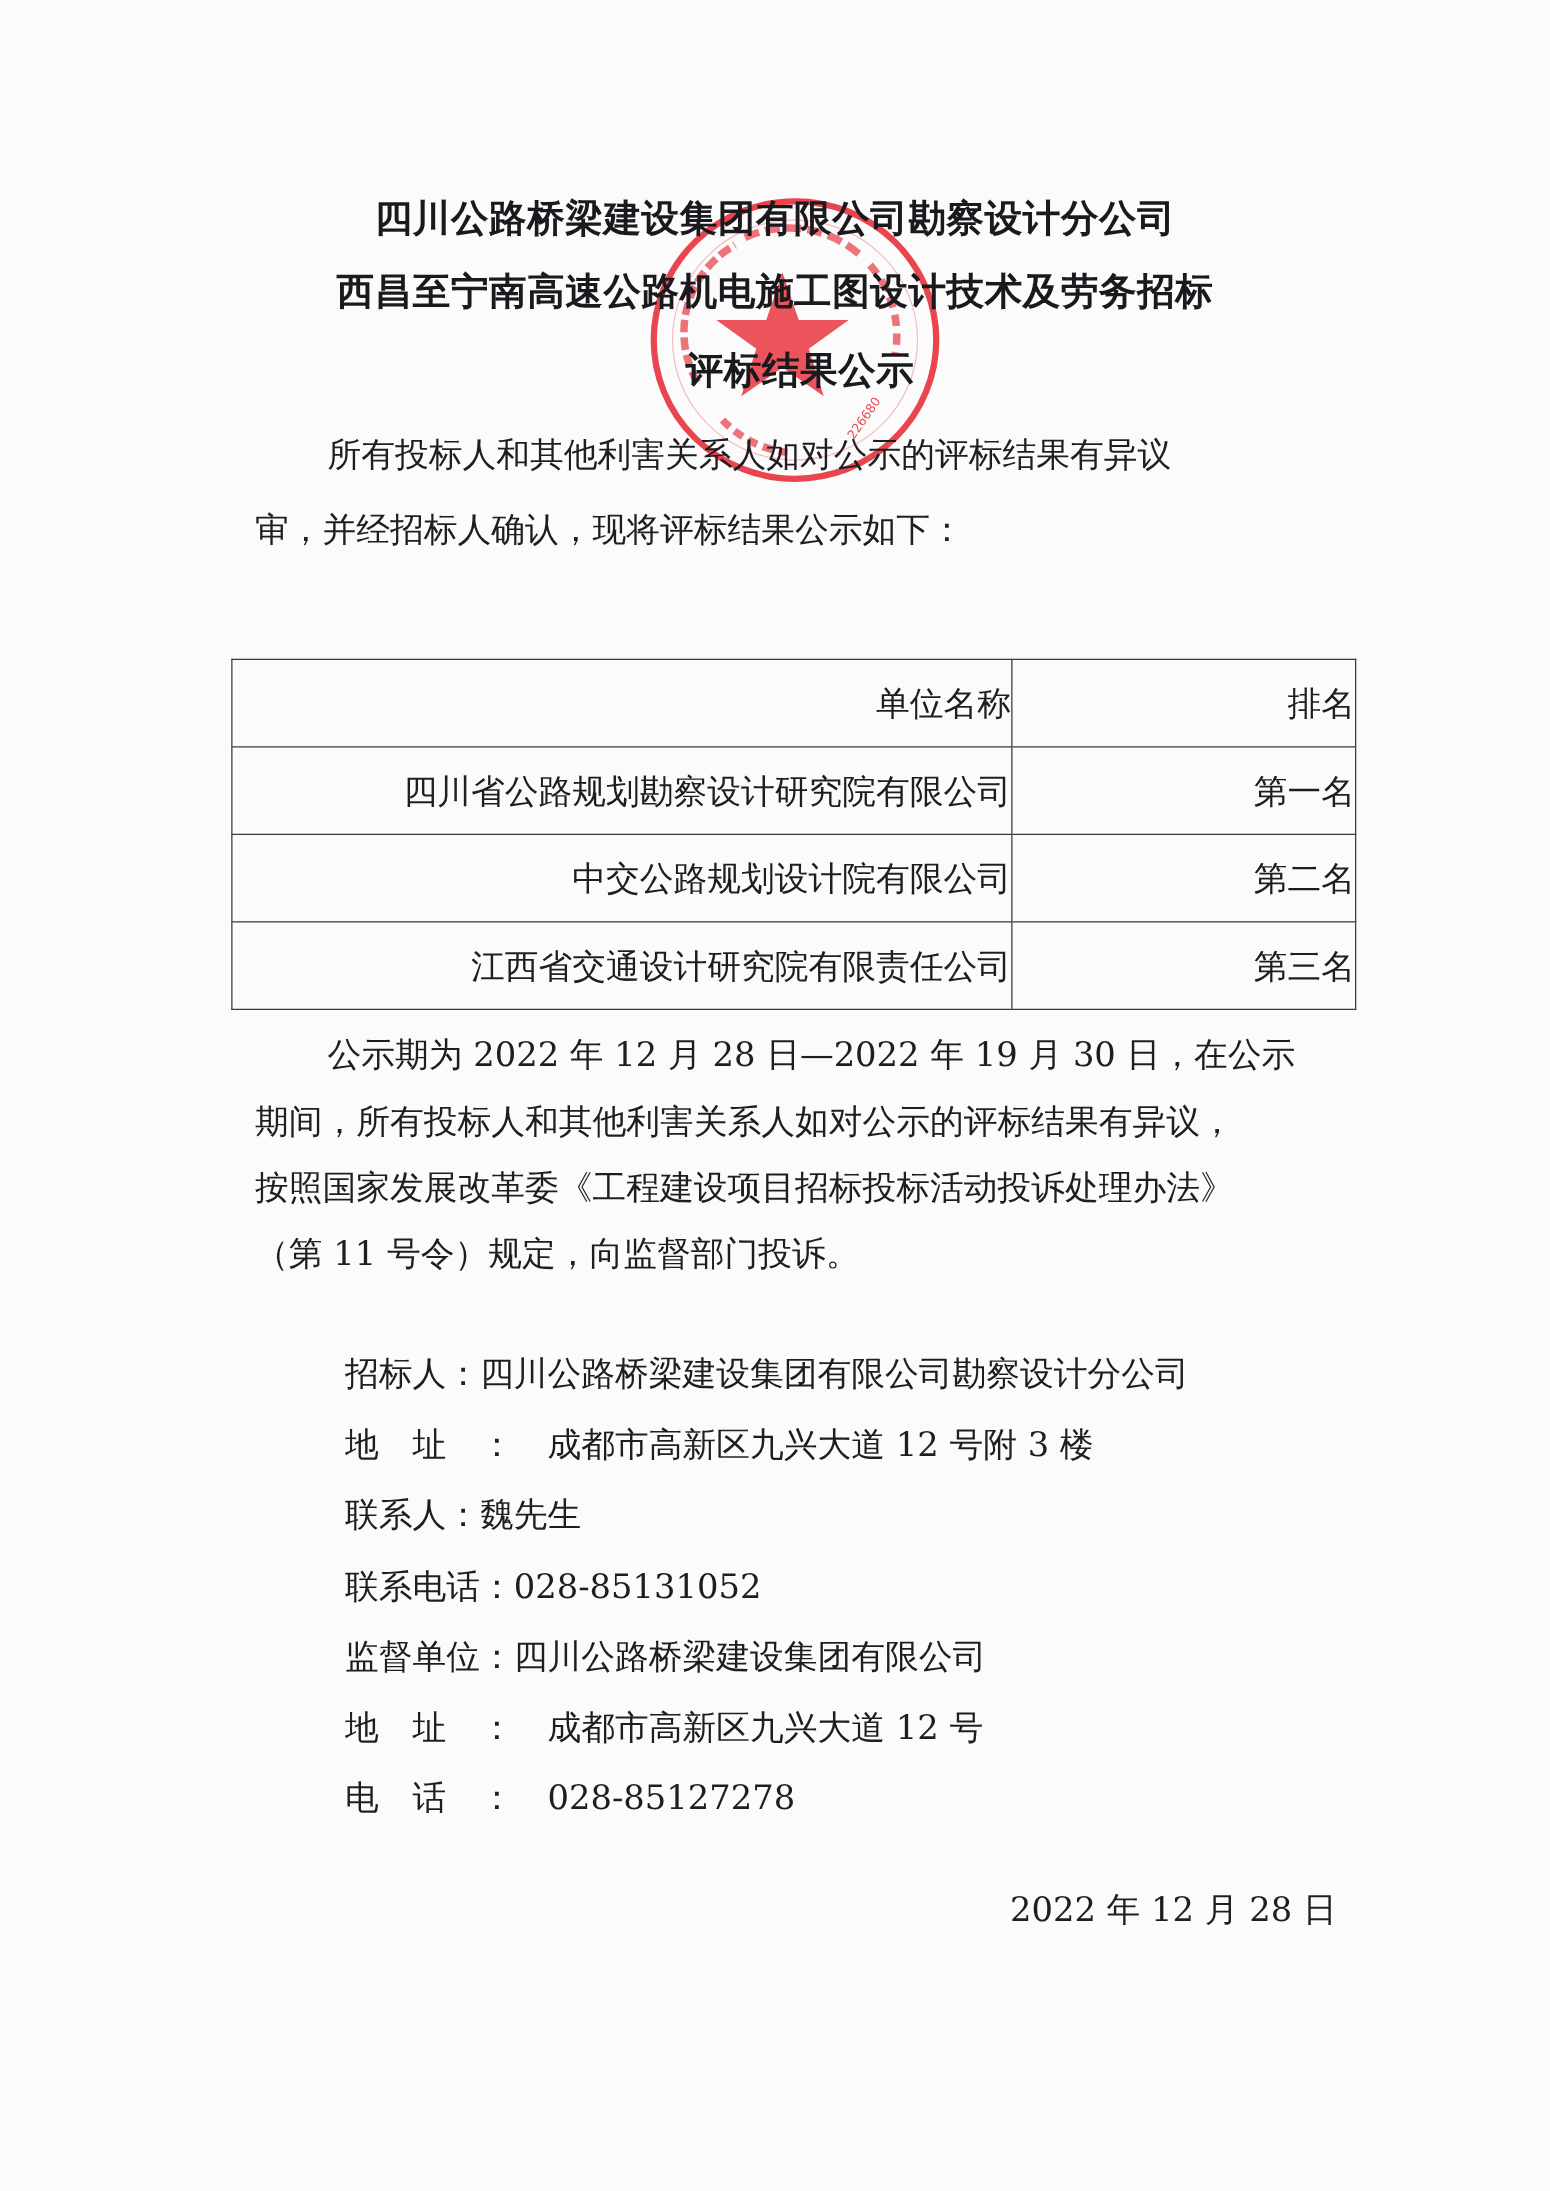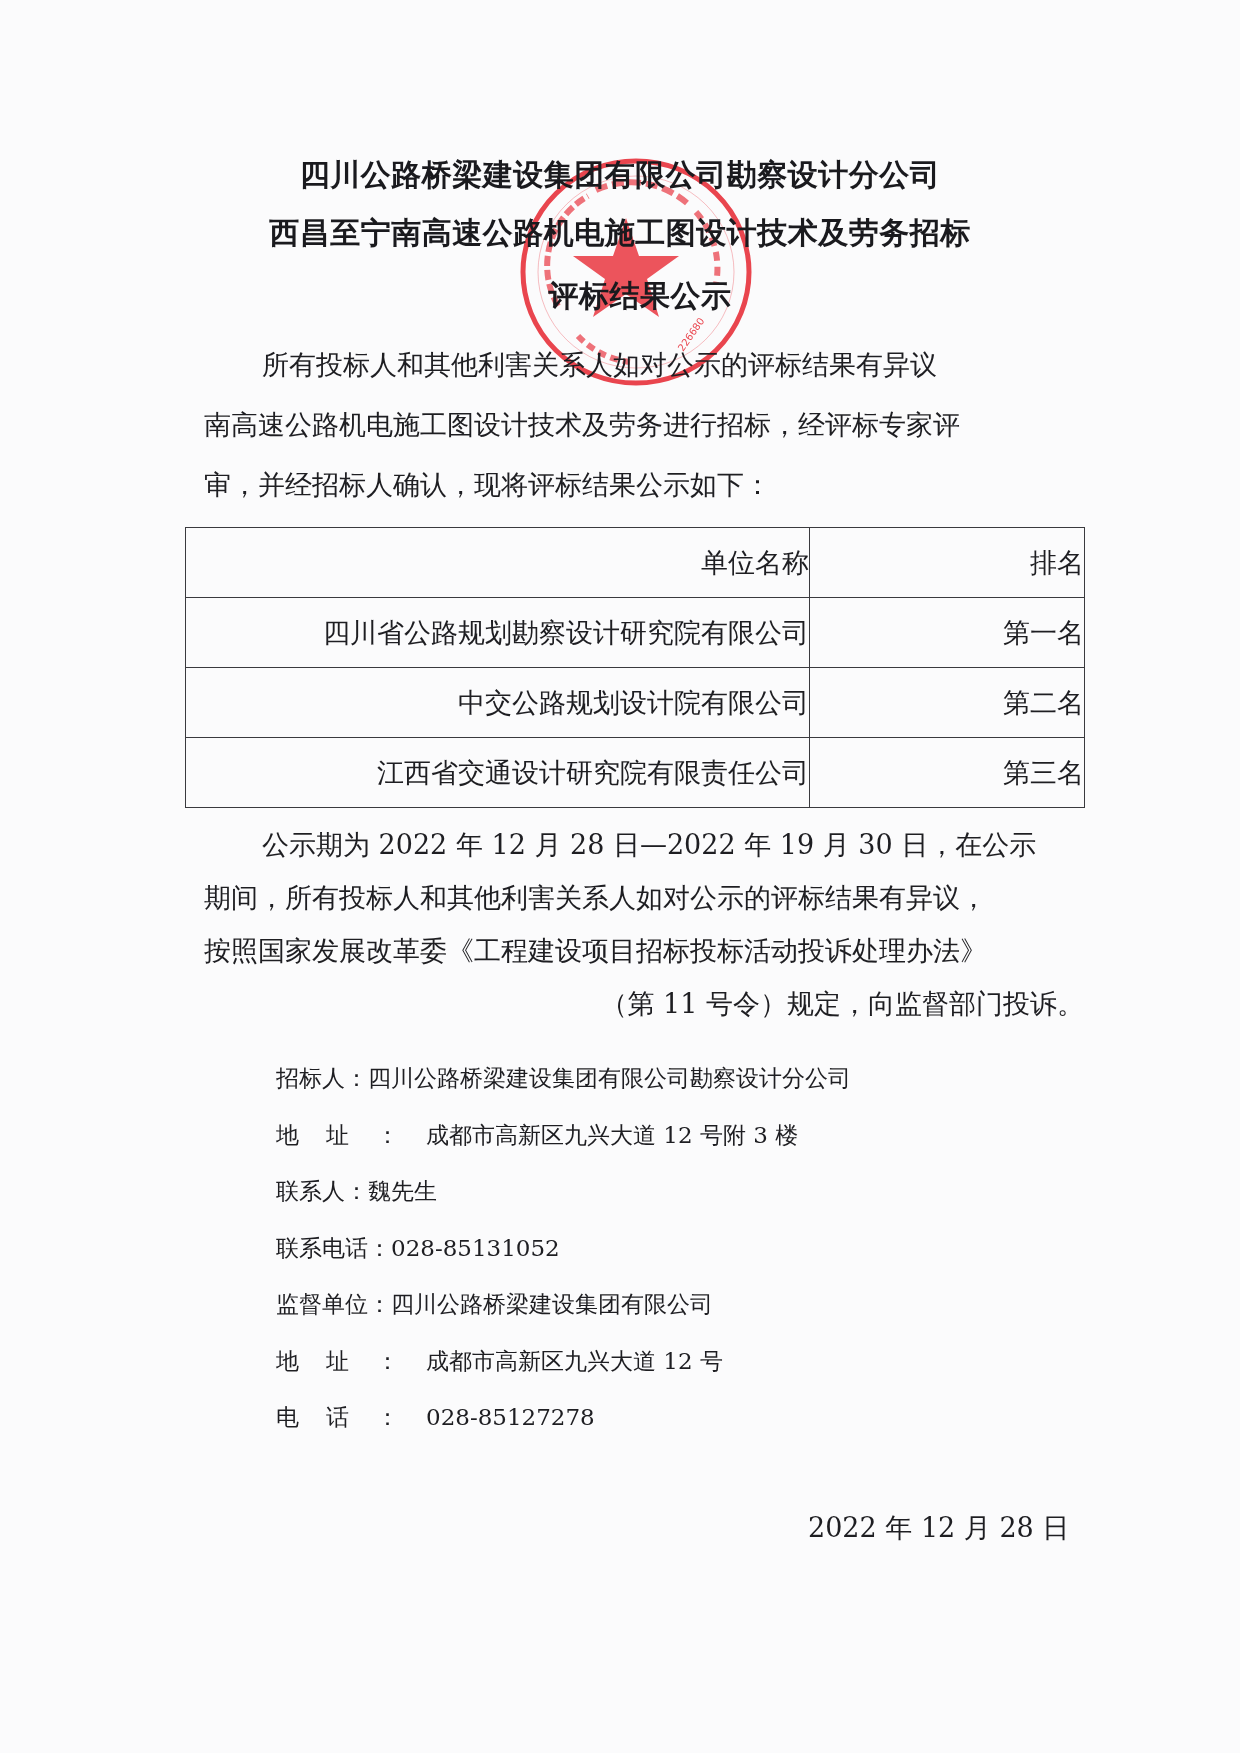--- a/index.html
+++ b/index.html
@@ -66,22 +66,22 @@
       text-align: right;
       font-weight: normal;
       padding: 0;
     }
     table.results .col-name { width: 625px; }
     table.results .col-rank { width: 275px; }
 
     .contacts {
       position: absolute;
       left: 276px;
-      top: 1050px;
-      font-size: 23px;
+      top: 1072px;
+      font-size: 27px;
       z-index: 2;
     }
     .contact-row {
       height: 56.5px;
       line-height: 56.5px;
       white-space: nowrap;
     }
     .contact-label {
       display: inline-block;
     }
@@ -124,21 +124,20 @@
     </g>
     <text x="165" y="196" fill="#e8323c" font-size="10" font-family="DejaVu Sans, sans-serif" transform="rotate(-55 165 196)">226680</text>
   </svg>
 
   <div class="title title-1">四川公路桥梁建设集团有限公司勘察设计分公司</div>
   <div class="title title-2">西昌至宁南高速公路机电施工图设计技术及劳务招标</div>
   <div class="title title-3">评标结果公示</div>
 
   <div class="para intro">
     <span class="para-line indent">所有投标人和其他利害关系人如对公示的评标结果有异议</span>
-    <span class="para-line">南高速公路机电施工图设计技术及劳务进行招标，经评标专家评</span>
     <span class="para-line">审，并经招标人确认，现将评标结果公示如下：</span>
   </div>
 
   <table class="results">
     <tbody>
         <tr>
       <th class="col-name">单位名称</th>
       <th class="col-rank">排名</th>
     </tr>
     <tr>
@@ -153,21 +152,21 @@
       <td>江西省交通设计研究院有限责任公司</td>
       <td>第三名</td>
     </tr>
   </tbody>
     </table>
 
   <div class="para notice" style="line-height:53px;">
     <span class="para-line indent" style="height:53px;">公示期为 2022 年 12 月 28 日—2022 年 19 月 30 日，在公示</span>
     <span class="para-line" style="height:53px;">期间，所有投标人和其他利害关系人如对公示的评标结果有异议，</span>
     <span class="para-line" style="height:53px;">按照国家发展改革委《工程建设项目招标投标活动投诉处理办法》</span>
-    <span class="para-line" style="height:53px;text-align:right;">（第 11 号令）规定，向监督部门投诉。</span>
+    <span class="para-line" style="height:53px;">（第 11 号令）规定，向监督部门投诉。</span>
   </div>
 
   <div class="contacts">
     <div class="contact-row">
       <span class="contact-label">招标人：</span><span>四川公路桥梁建设集团有限公司勘察设计分公司</span>
     </div>
     <div class="contact-row">
       <span class="contact-label spaced">地址：</span><span>成都市高新区九兴大道 12 号附 3 楼</span>
     </div>
     <div class="contact-row">

